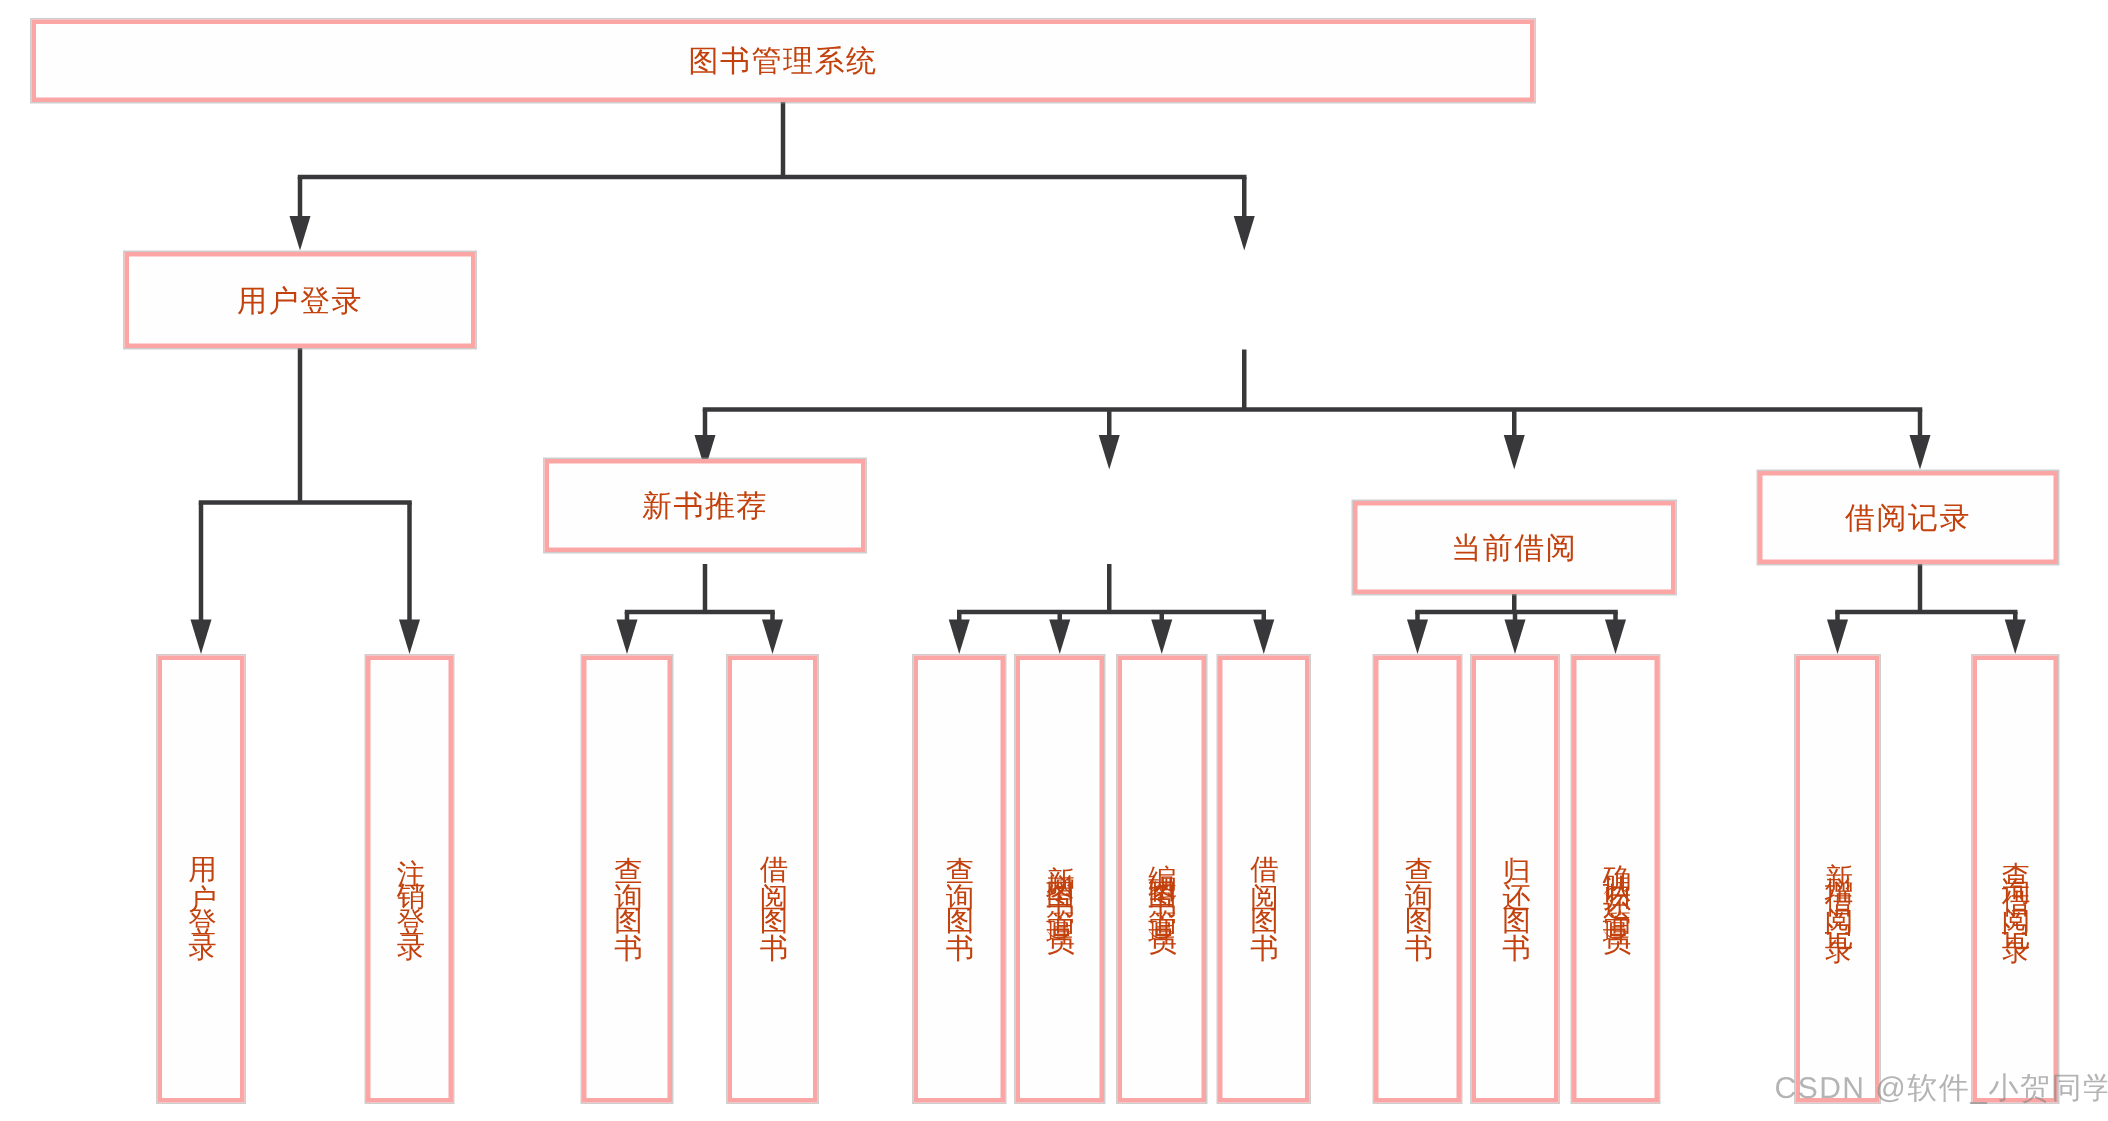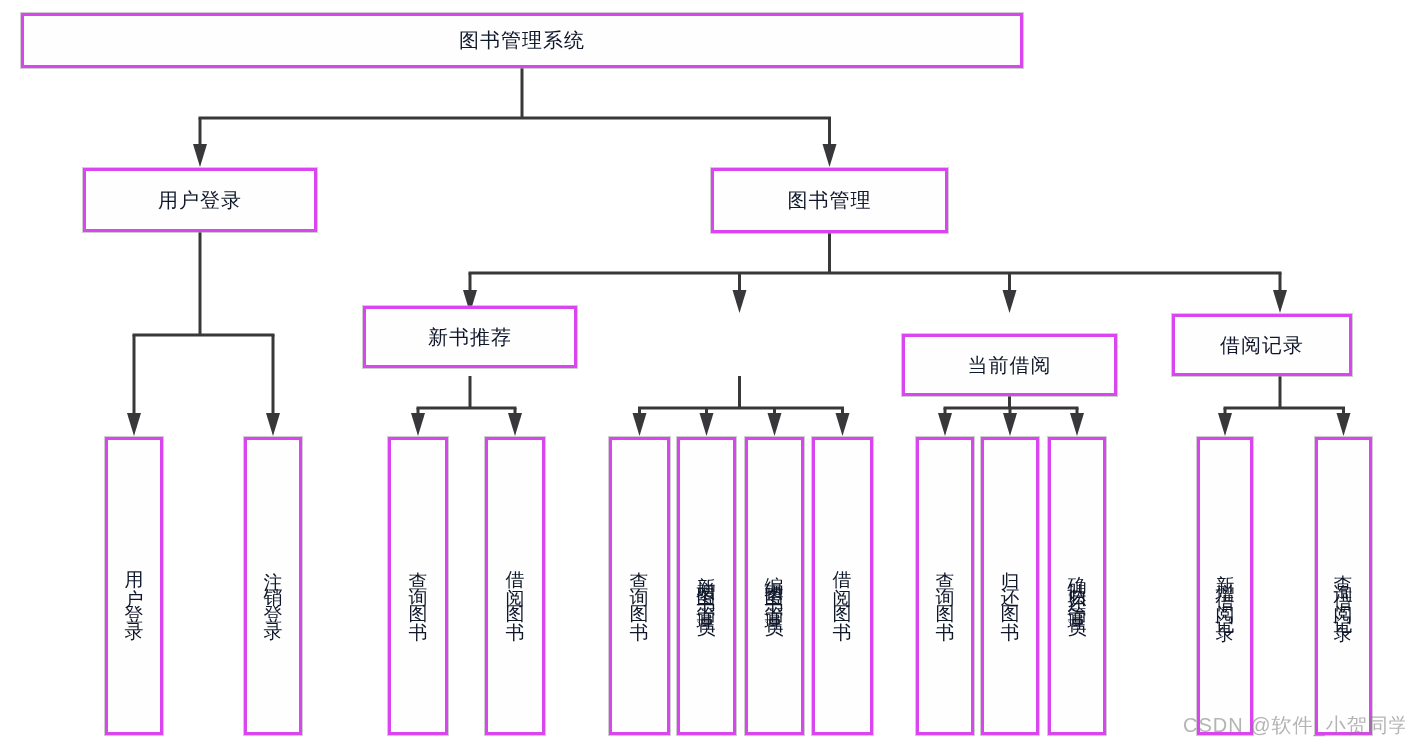--- a/index.html
+++ b/index.html
@@ -17,23 +17,23 @@
   }
   svg.wires {
     position: absolute;
     left: 0;
     top: 0;
   }
   .node {
     position: absolute;
     box-sizing: border-box;
     background: #fefefe;
-    border: 3px solid #d946ef;
+    border: 3px solid #fca5a5;
     box-shadow: 0 0 0 1px rgba(165,165,165,0.55);
-    color: #0f172a;
+    color: #c2410c;
   }
   .node.h {
     display: flex;
     align-items: center;
     justify-content: center;
     font-size: 20px;
     letter-spacing: 1px;
     white-space: nowrap;
   }
   .node.v {
@@ -111,24 +111,23 @@
       <line x1="1280" y1="376" x2="1280" y2="408" stroke="#38383a" stroke-width="3"></line>
       <line x1="1223.5" y1="408" x2="1345" y2="408" stroke="#38383a" stroke-width="3"></line>
       <line x1="1225" y1="408" x2="1225" y2="417" stroke="#38383a" stroke-width="3"></line>
       <polygon points="1218,413 1232,413 1225,436" fill="#38383a"></polygon>
       <line x1="1343.5" y1="408" x2="1343.5" y2="417" stroke="#38383a" stroke-width="3"></line>
       <polygon points="1336.5,413 1350.5,413 1343.5,436" fill="#38383a"></polygon>
     </svg>
   <span class="watermark" style="color: rgba(130, 130, 130, 0.6);">CSDN @软件_小贺同学</span>
 <div class="node h" style="left: 21px; top: 13px; width: 1002px; height: 55px; background: rgb(254, 254, 254);">图书管理系统</div>
     <div class="node h" style="left: 83px; top: 168px; width: 234px; height: 64px; background: rgb(254, 254, 254);">用户登录</div>
-    <div class="node h" style="left: 711px; top: 168px; width: 237px; height: 65px; background: rgb(254, 254, 254);">图书管理</div>
     <div class="node h" style="left: 363px; top: 306px; width: 214px; height: 62px; background: rgb(254, 254, 254);">新书推荐</div>
     <div class="node h" style="left: 902px; top: 314px; width: 215px; height: 62px; background: rgb(254, 254, 254); margin-top: 20px;">当前借阅</div>
-    <div class="node h" style="left: 1172px; top: 314px; width: 180px; height: 62px; background: rgb(254, 254, 254);">借阅记录</div>
+    <div class="node h" style="left: 1172px; top: 314px; width: 200px; height: 62px; background: rgb(254, 254, 254);">借阅记录</div>
     <div class="node v sp-wide" style="line-height: 52px; left: 105px; top: 437px; width: 58px; height: 298px; background: rgb(254, 254, 254);">用户登录</div>
     <div class="node v sp-wide" style="line-height: 52px; left: 244px; top: 437px; width: 58px; height: 298px; background: rgb(254, 254, 254);">注销登录</div>
     <div class="node v sp-wide" style="line-height: 54px; left: 388px; top: 437px; width: 60px; height: 298px; background: rgb(254, 254, 254);">查询图书</div>
     <div class="node v sp-wide" style="line-height: 54px; left: 485px; top: 437px; width: 60px; height: 298px; background: rgb(254, 254, 254);">借阅图书</div>
     <div class="node v sp-wide" style="line-height: 55px; left: 609px; top: 437px; width: 61px; height: 298px; background: rgb(254, 254, 254);">查询图书</div>
     <div class="node v sp-tight" style="line-height: 53px; left: 677px; top: 437px; width: 59px; height: 298px; background: rgb(254, 254, 254);">新增图书（管理员）</div>
     <div class="node v sp-tight" style="line-height: 53px; left: 745px; top: 437px; width: 59px; height: 298px; background: rgb(254, 254, 254);">编辑图书（管理员）</div>
     <div class="node v sp-wide" style="line-height: 55px; left: 812px; top: 437px; width: 61px; height: 298px; background: rgb(254, 254, 254);">借阅图书</div>
     <div class="node v sp-wide" style="line-height: 52px; left: 916px; top: 437px; width: 58px; height: 298px; background: rgb(254, 254, 254);">查询图书</div>
     <div class="node v sp-wide" style="line-height: 52px; left: 981px; top: 437px; width: 58px; height: 298px; background: rgb(254, 254, 254);">归还图书</div>

